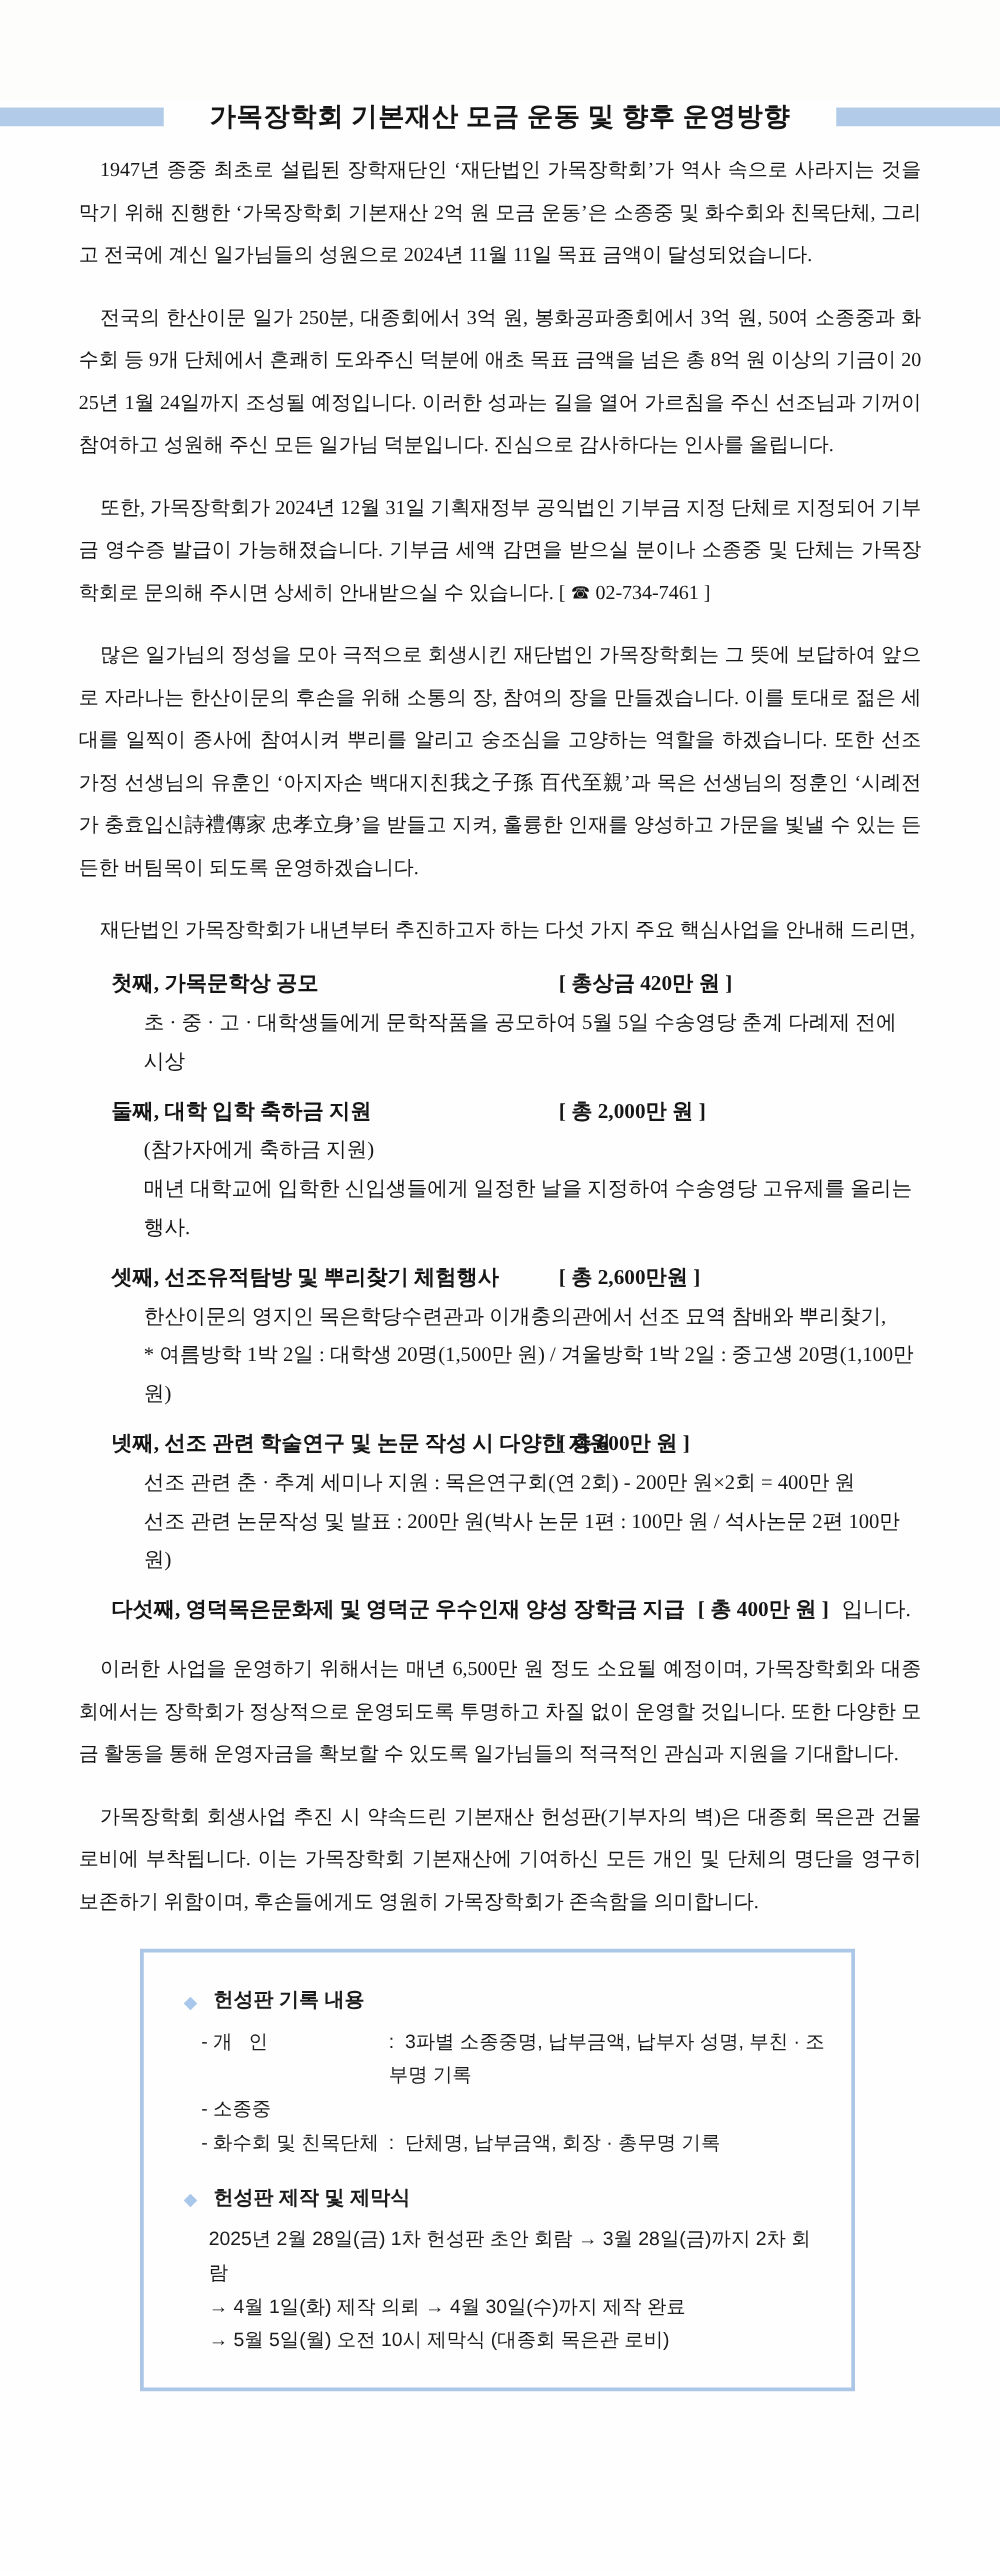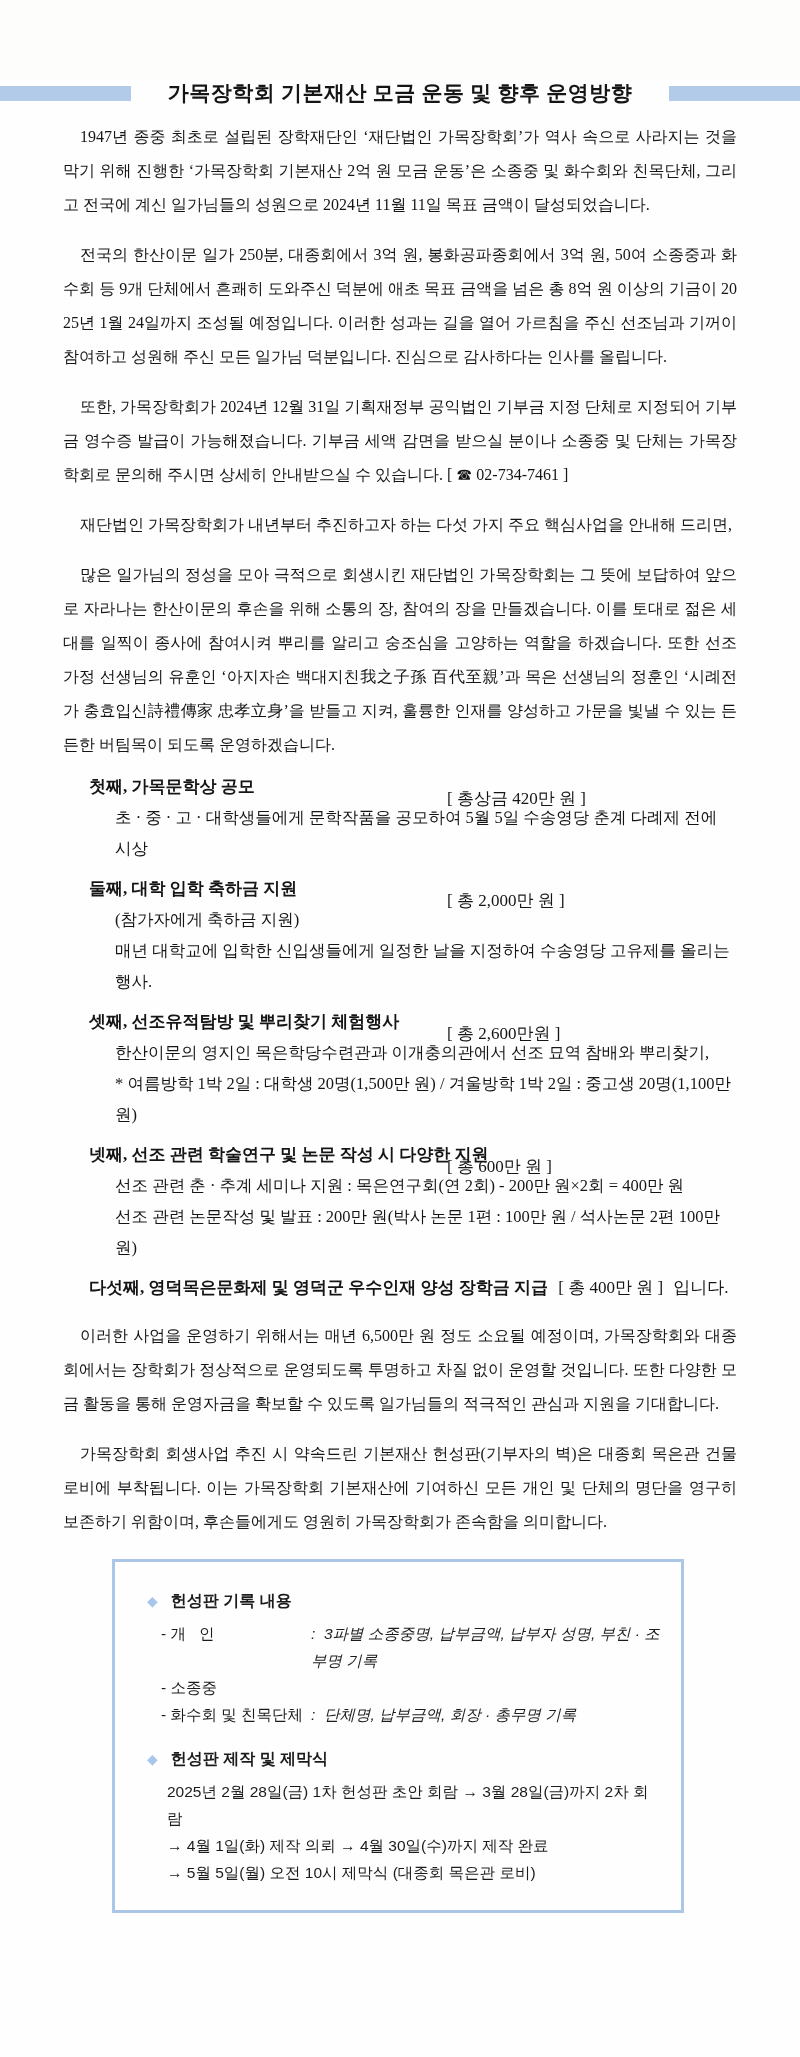--- a/index.html
+++ b/index.html
@@ -13,56 +13,56 @@
   h1.doc-title{margin:0;font-size:21px;font-weight:bold;letter-spacing:0.5px;white-space:nowrap;text-align:center;}
   
   .content{padding:0 63px;}
   p.body-p{margin:12px 0 0 0;font-size:16px;line-height:34px;text-align:justify;text-indent:17px;word-break:break-all;}
   p.body-p.first{margin-top:14px;}
   p.body-p.gap{margin-top:16px;}
   
   .projects{margin-top:2px;}
   .item{margin-top:9px;}
   .item-head{position:relative;margin-left:26px;font-weight:bold;font-size:17px;line-height:31px;white-space:nowrap;}
-  .item-amount{position:absolute;left:358px;top:12px;font-weight:normal;}
+  .item-amount{position:absolute;left:358px;top:0;font-weight:bold;}
   .item-head.inline{white-space:normal;}
   .item-head.inline .item-amount{position:static;margin-left:6px;}
   .item-suffix{font-weight:normal;margin-left:6px;}
   .item-detail{margin-left:52px;font-size:16.5px;line-height:31px;text-align:left;word-break:keep-all;}
   
   .notice-box{box-sizing:border-box;margin:20px 0 0 49px;width:572px;border:3px solid #abc6e6;padding:26px 18px 24px 32px;font-family:"Liberation Sans","DejaVu Sans",sans-serif;font-size:15.5px;color:#1b1b1b;}
   .box-section-title{display:flex;align-items:center;gap:13px;font-weight:bold;font-size:16px;line-height:26px;}
   .diamond{color:#a9c7ea;font-size:14px;line-height:1;}
   .box-rows{margin:6px 0 0 14px;}
   .b-row{display:flex;line-height:27px;}
   .b-label{white-space:pre;min-width:150px;}
-  .b-desc{white-space:pre-wrap;font-style:italic;}
+  .b-desc{white-space:pre-wrap;}
   .box-section.second{margin-top:18px;}
   .sched-line{margin-left:20px;line-height:27px;}
   .sched-lines{margin-top:6px;}
 </style>
 </head>
 <body>
 
 <div class="page">
 
   <div class="title-row">
     <div class="accent-bar left"></div>
     <h1 class="doc-title">가목장학회 기본재산 모금 운동 및 향후 운영방향</h1>
     <div class="accent-bar right"></div>
   </div>
 
   <div class="content">
 
     <p class="body-p first">1947년 종중 최초로 설립된 장학재단인 ‘재단법인 가목장학회’가 역사 속으로 사라지는 것을 막기 위해 진행한 ‘가목장학회 기본재산 2억 원 모금 운동’은 소종중 및 화수회와 친목단체, 그리고 전국에 계신 일가님들의 성원으로 2024년 11월 11일 목표 금액이 달성되었습니다.</p>
     <p class="body-p gap">전국의 한산이문 일가 250분, 대종회에서 3억 원, 봉화공파종회에서 3억 원, 50여 소종중과 화수회 등 9개 단체에서 흔쾌히 도와주신 덕분에 애초 목표 금액을 넘은 총 8억 원 이상의 기금이 2025년 1월 24일까지 조성될 예정입니다. 이러한 성과는 길을 열어 가르침을 주신 선조님과 기꺼이 참여하고 성원해 주신 모든 일가님 덕분입니다. 진심으로 감사하다는 인사를 올립니다.</p>
     <p class="body-p gap">또한, 가목장학회가 2024년 12월 31일 기획재정부 공익법인 기부금 지정 단체로 지정되어 기부금 영수증 발급이 가능해졌습니다. 기부금 세액 감면을 받으실 분이나 소종중 및 단체는 가목장학회로 문의해 주시면 상세히 안내받으실 수 있습니다.  [ ☎ 02-734-7461 ]</p>
+    <p class="body-p gap">많은 일가님의 정성을 모아 극적으로 회생시킨 재단법인 가목장학회는 그 뜻에 보답하여 앞으로 자라나는 한산이문의 후손을 위해 소통의 장, 참여의 장을 만들겠습니다. 이를 토대로 젊은 세대를 일찍이 종사에 참여시켜 뿌리를 알리고 숭조심을 고양하는 역할을 하겠습니다. 또한 선조 가정 선생님의 유훈인 ‘아지자손 백대지친我之子孫 百代至親’과 목은 선생님의 정훈인 ‘시례전가 충효입신詩禮傳家  忠孝立身’을 받들고 지켜, 훌륭한 인재를 양성하고 가문을 빛낼 수 있는 든든한 버팀목이 되도록 운영하겠습니다.</p>
+
     <p class="body-p gap">재단법인 가목장학회가 내년부터 추진하고자 하는 다섯 가지 주요 핵심사업을 안내해 드리면,</p>
-
-    <p class="body-p gap">많은 일가님의 정성을 모아 극적으로 회생시킨 재단법인 가목장학회는 그 뜻에 보답하여 앞으로 자라나는 한산이문의 후손을 위해 소통의 장, 참여의 장을 만들겠습니다. 이를 토대로 젊은 세대를 일찍이 종사에 참여시켜 뿌리를 알리고 숭조심을 고양하는 역할을 하겠습니다. 또한 선조 가정 선생님의 유훈인 ‘아지자손 백대지친我之子孫 百代至親’과 목은 선생님의 정훈인 ‘시례전가 충효입신詩禮傳家  忠孝立身’을 받들고 지켜, 훌륭한 인재를 양성하고 가문을 빛낼 수 있는 든든한 버팀목이 되도록 운영하겠습니다.</p>
 
     <div class="projects">
 
       <div class="item">
         <div class="item-head">
           <span>첫째, 가목문학상 공모</span>
           <span class="item-amount">[ 총상금 420만 원 ]</span>
         </div>
         <div class="item-detail">초 · 중 · 고 · 대학생들에게 문학작품을 공모하여 5월 5일 수송영당 춘계 다례제 전에 시상</div>
       </div>

